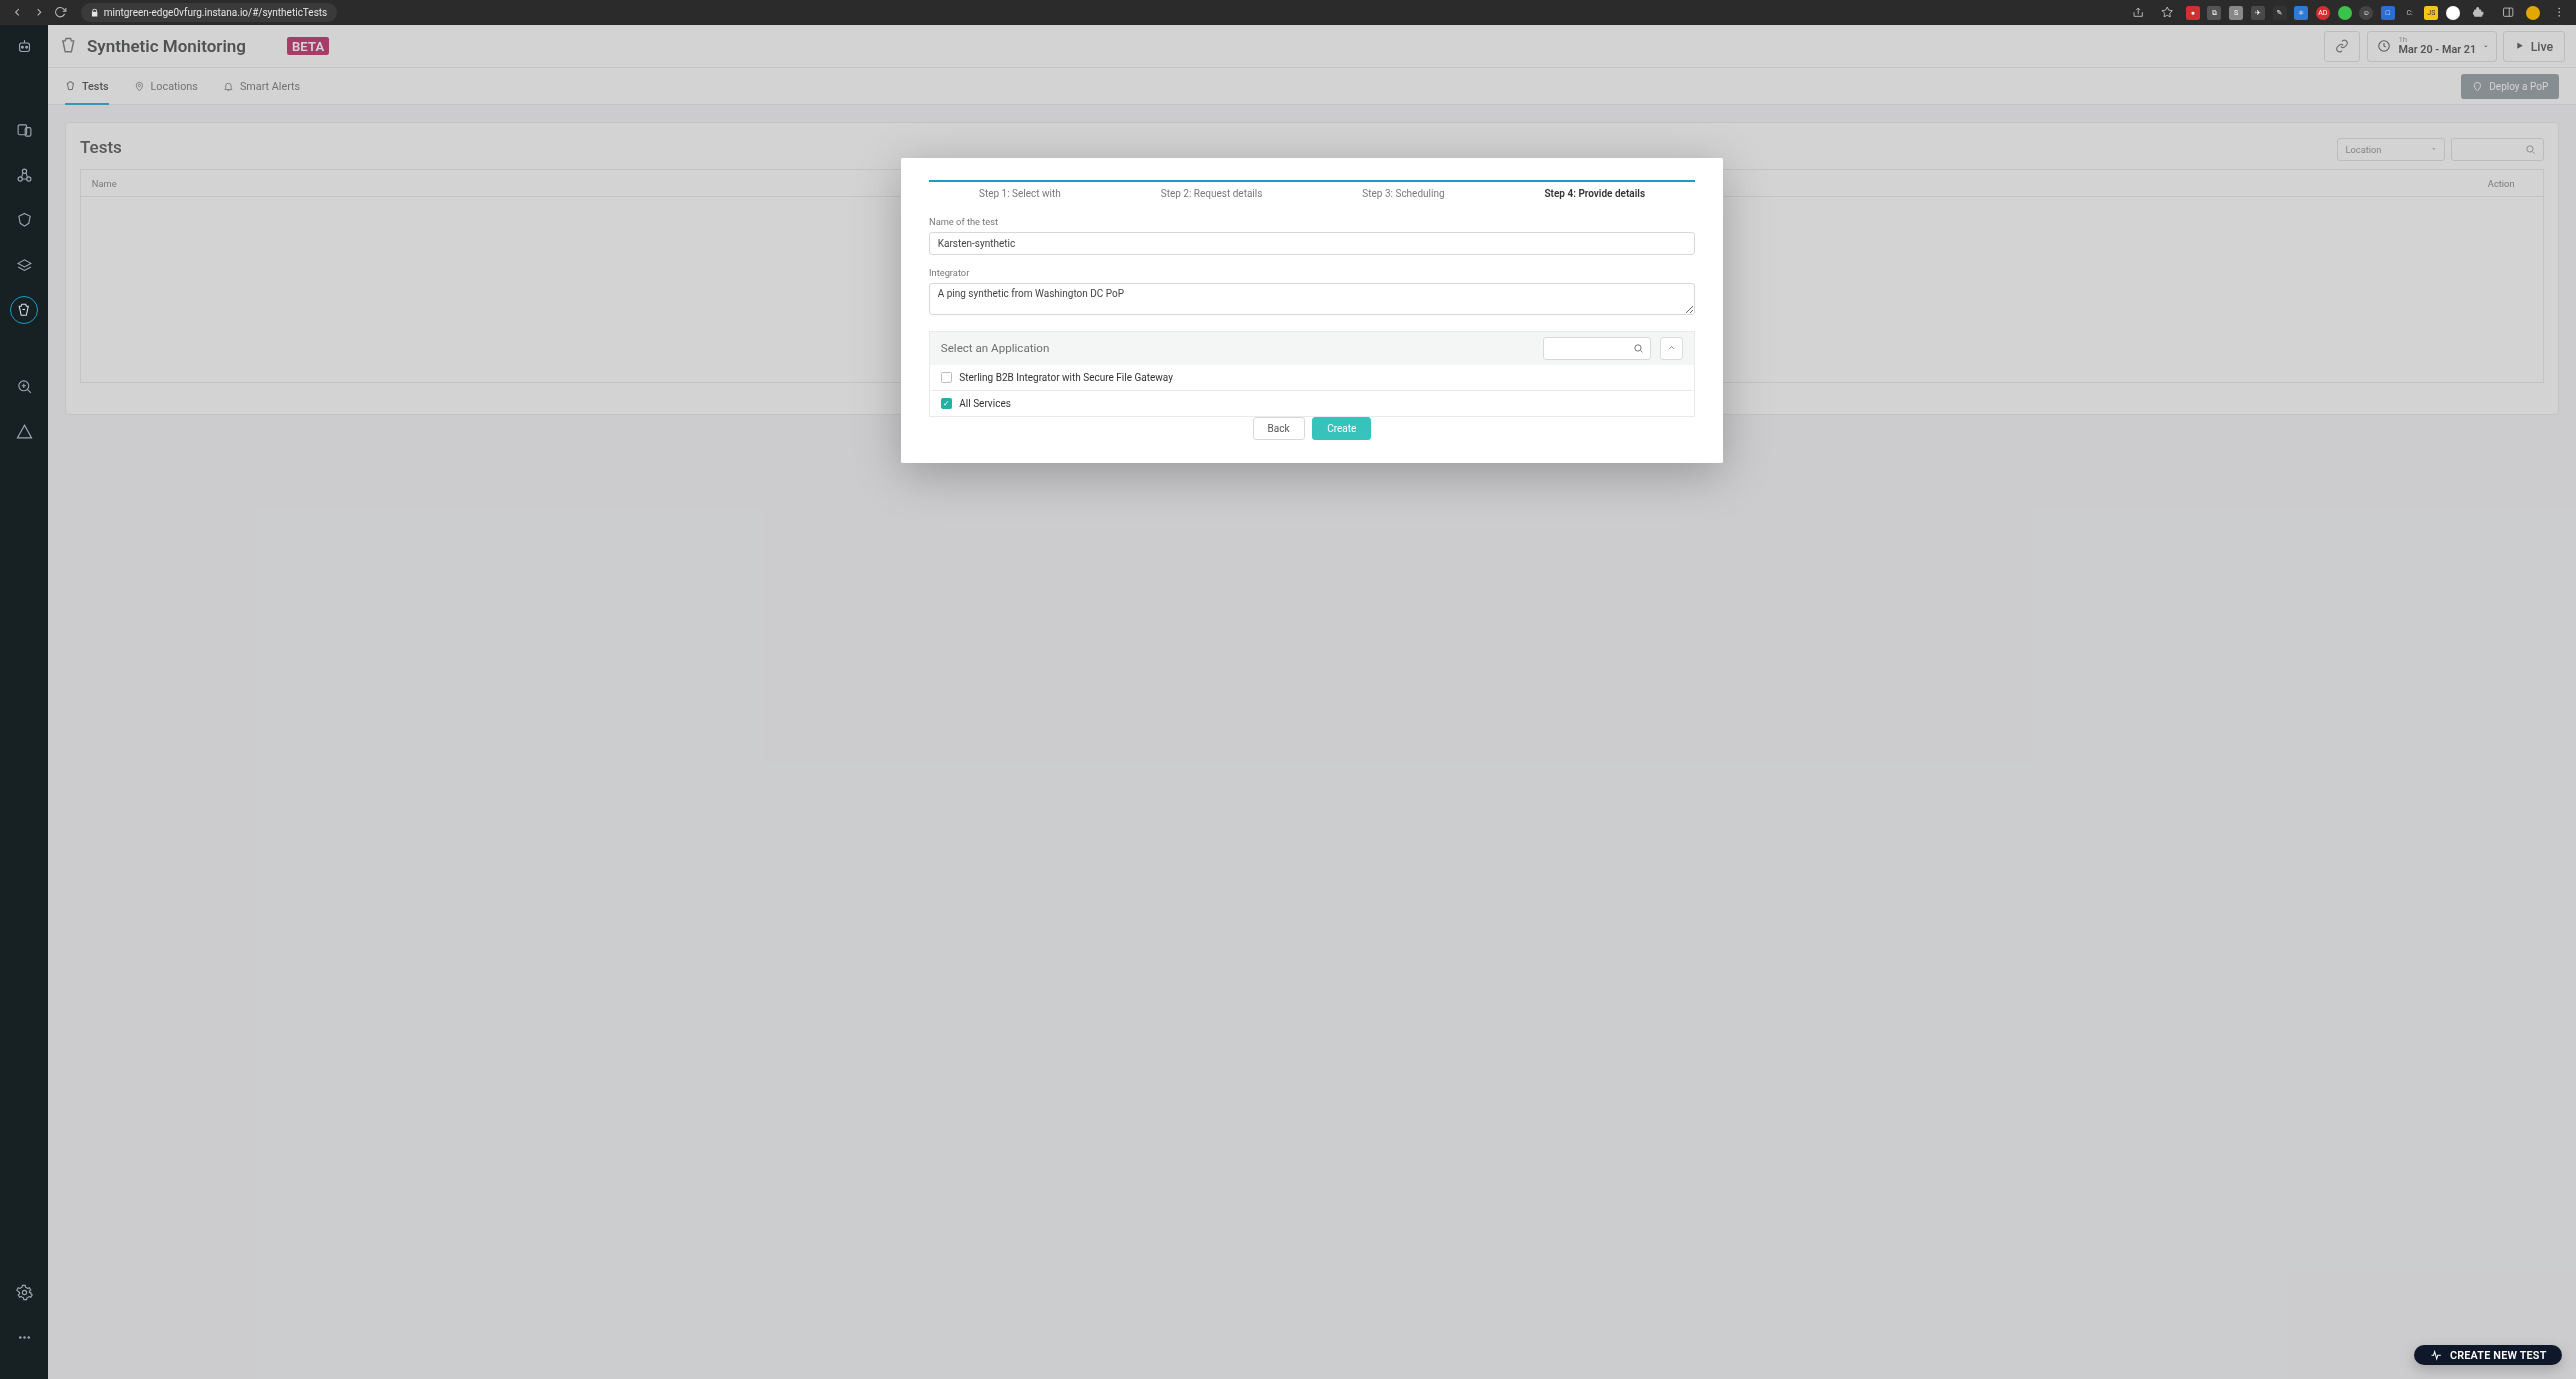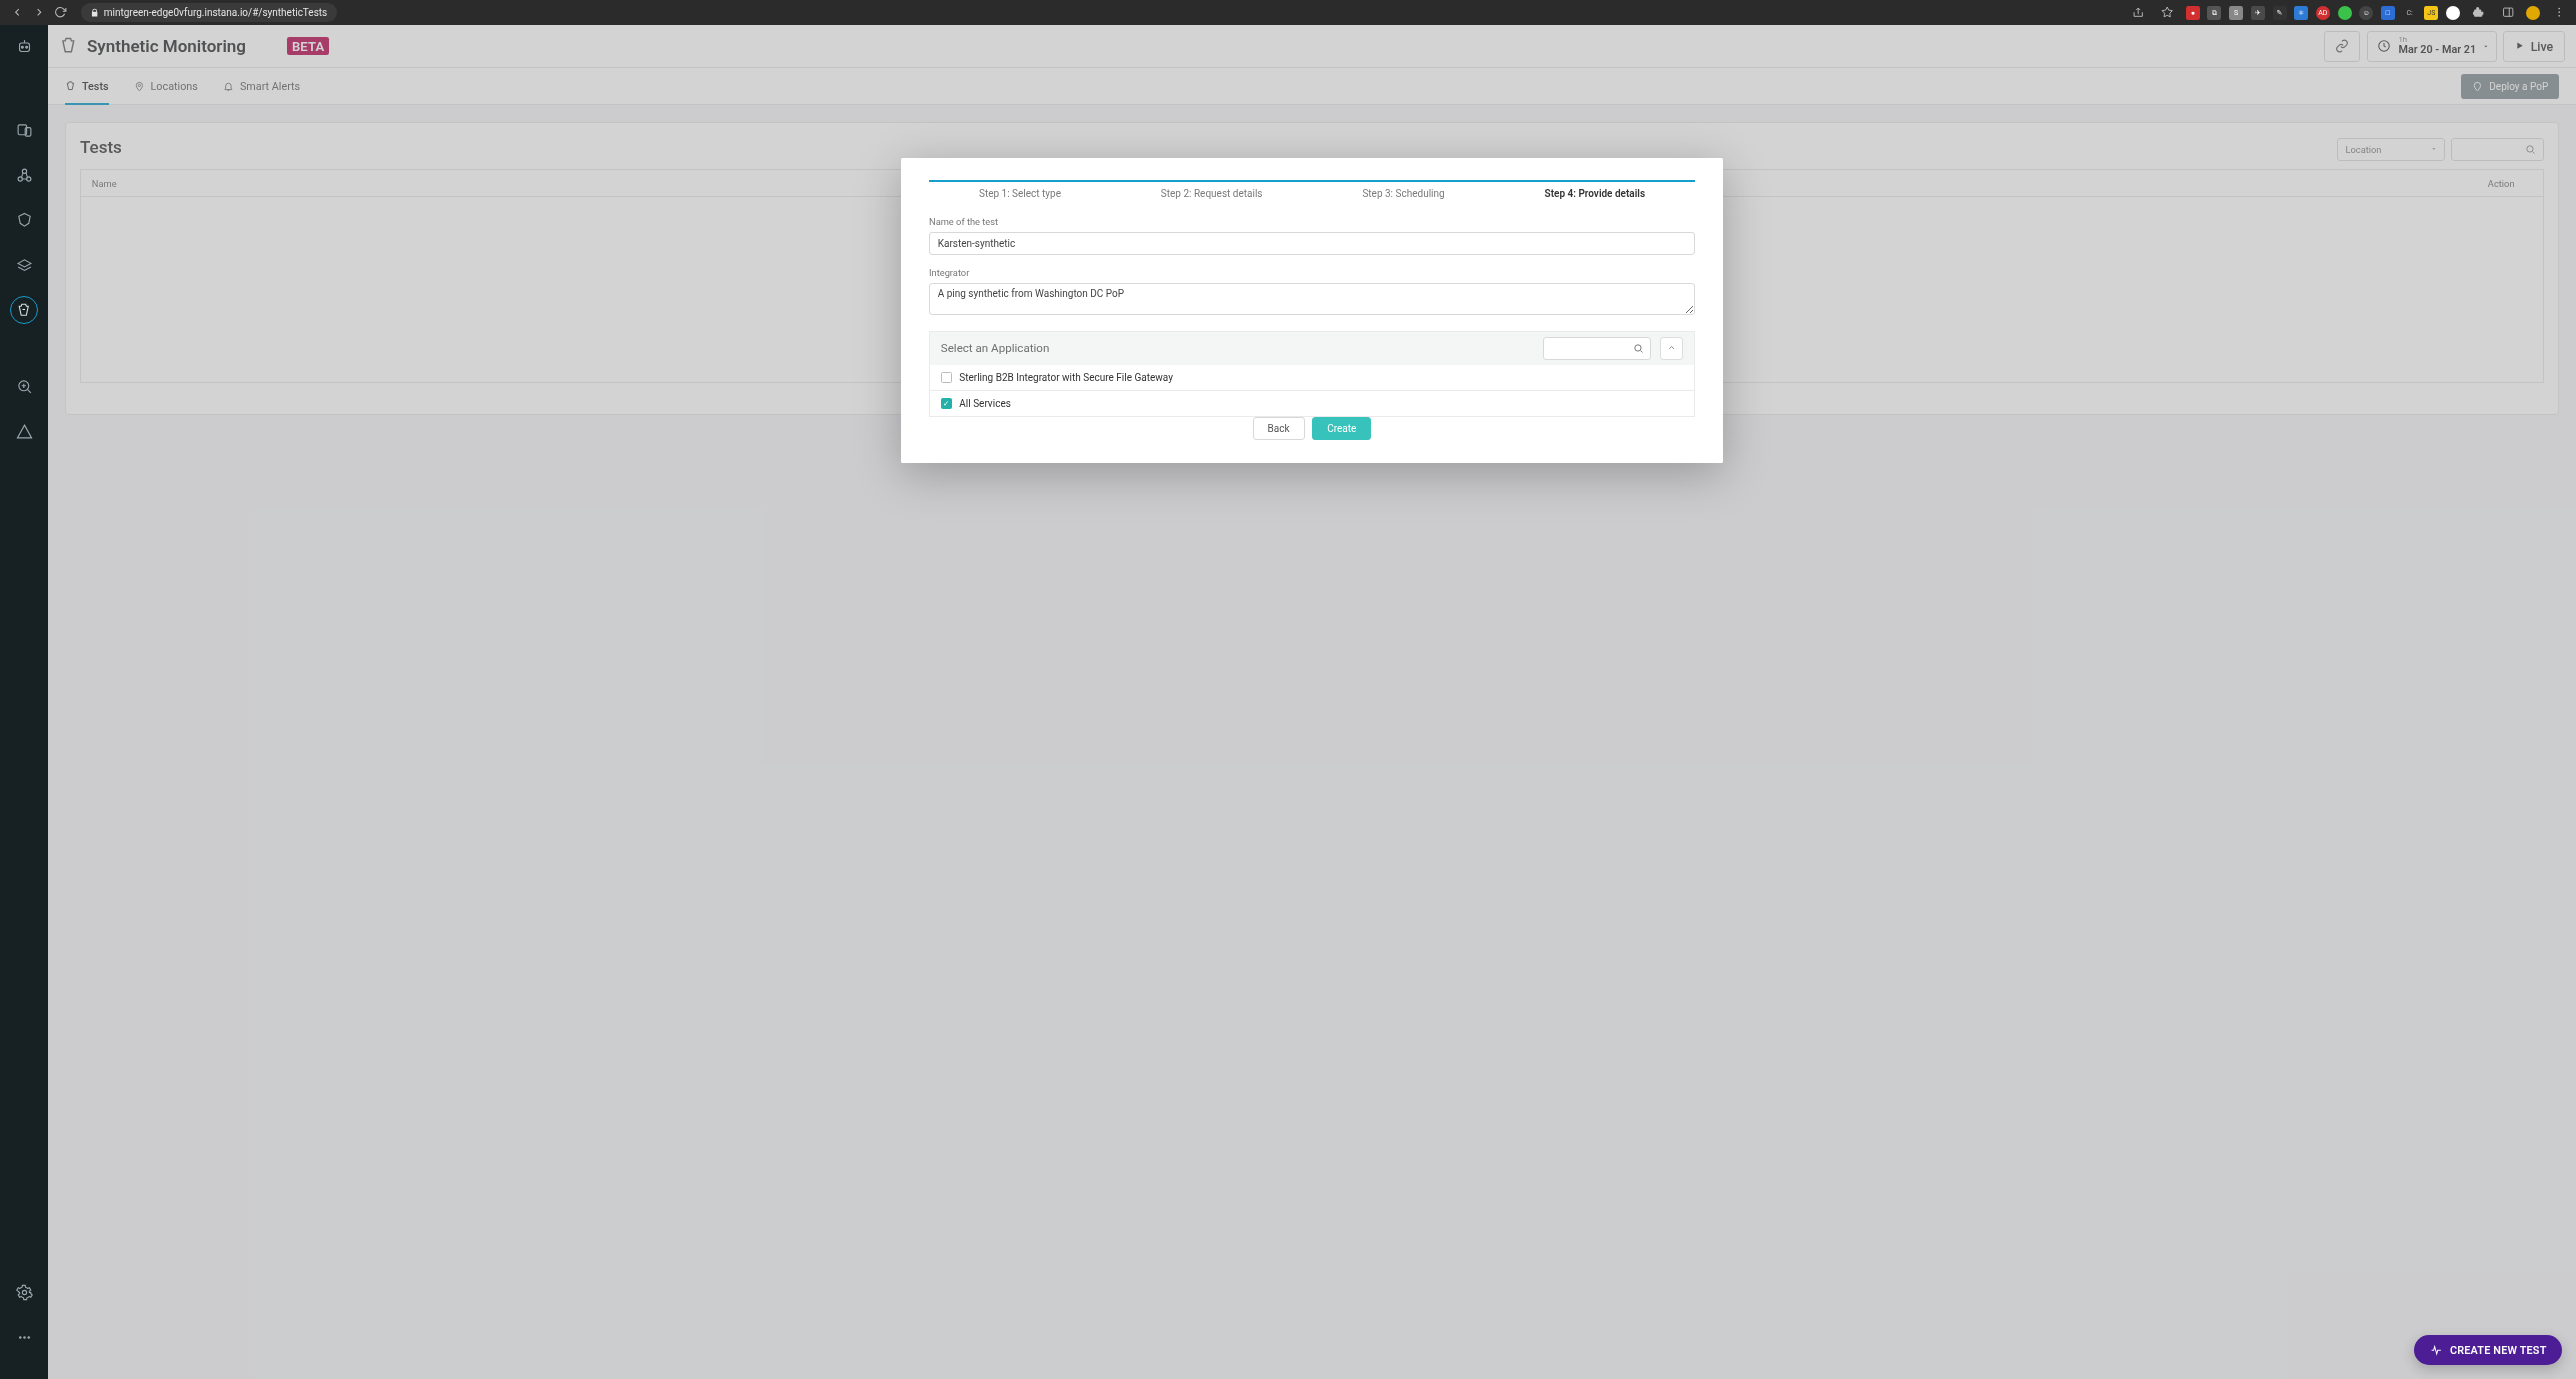--- a/index.html
+++ b/index.html
@@ -84,21 +84,21 @@
 .app-option:last-of-type { margin-bottom: 15.5px; }
 .chk { width: 10.8px; height: 10.8px; border: 0.8px solid #bcbcbc; border-radius: 1.5px; display: flex; align-items: center; justify-content: center; font-size: 7.7px; color: #fff; }
 .chk.checked { background: #23b0a8; border-color: #23b0a8; }
 
 .modal-actions { display: flex; justify-content: center; gap: 7.7px; }
 .btn { height: 23px; padding: 0 14px; border-radius: 3.1px; font-size: 10px; display: flex; align-items: center; }
 .btn-secondary { background: #fff; border: 0.8px solid #d8d8d8; color: #555; }
 .btn-primary { background: #37c2bb; border: 0.8px solid #37c2bb; color: #fff; }
 
 
-.fab { position: absolute; right: 14px; bottom: 14px; background: #4c1d95; color: #fff; border-radius: 18.6px; height: 30px; padding: 0 15.5px; display: flex; align-items: center; gap: 7.7px; font-size: 10.8px; font-weight: 600; letter-spacing: 0.2px; box-shadow: 0 4.6px 12.4px rgba(0,0,0,0.2); }
+.fab { position: absolute; right: 14px; bottom: 14px; background: #0f172a; color: #fff; border-radius: 18.6px; height: 20px; padding: 0 15.5px; display: flex; align-items: center; gap: 7.7px; font-size: 10.8px; font-weight: 600; letter-spacing: 0.2px; box-shadow: 0 4.6px 12.4px rgba(0,0,0,0.2); }
 
 svg { flex-shrink: 0; }
 </style>
 </head>
 <body>
 
 <div class="browser-bar">
   <div class="nav-btn">
     <svg viewBox="0 0 24 24" fill="none" stroke="currentColor" stroke-width="2">
         <path d="M15 18l-6-6 6-6"></path>
@@ -334,21 +334,21 @@
         </div>
         <div class="table-body"></div>
       </div>
     </div>
 
     <div class="dim"></div>
 
     <div class="modal">
       <div class="progress"></div>
       <div class="steps">
-        <span class="step">Step 1: Select type</span>
+        <span class="step">Step 1: Select with</span>
         <span class="step">Step 2: Request details</span>
         <span class="step">Step 3: Scheduling</span>
         <span class="step active">Step 4: Provide details</span>
       </div>
 
 
       <label class="field-label">Name of the test</label>
       <input class="text-input" type="text" value="Karsten-synthetic" style="">
 
       <label class="field-label">Integrator</label>

